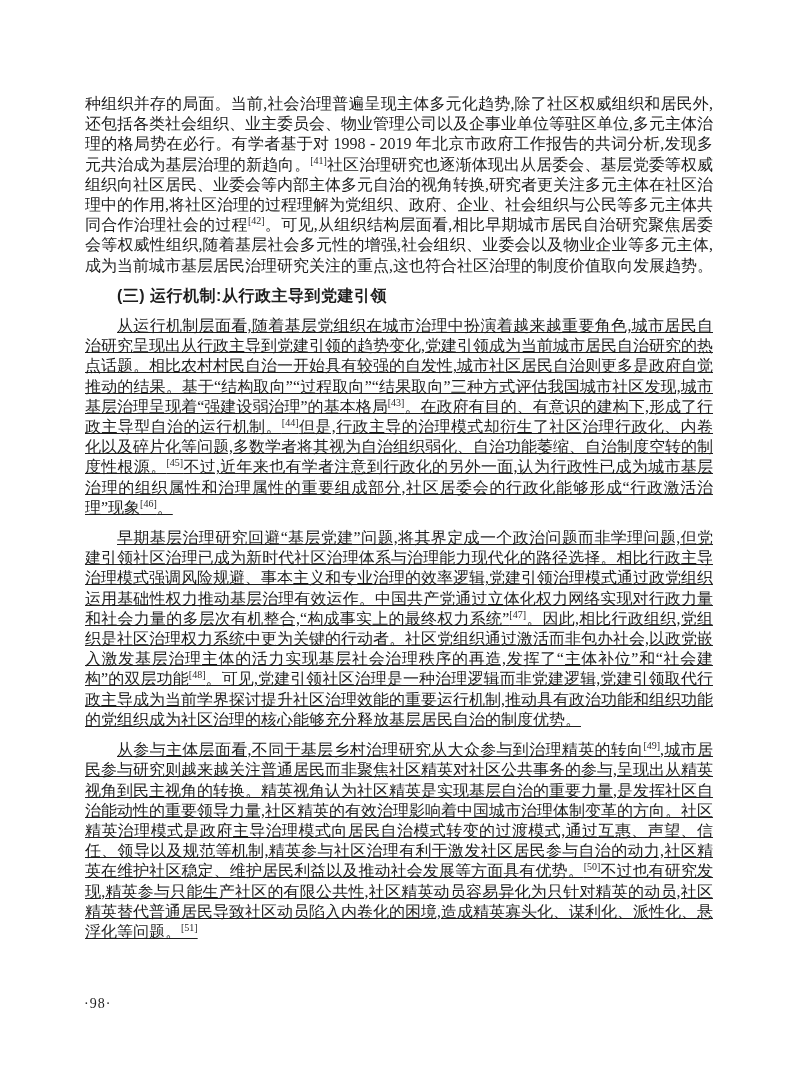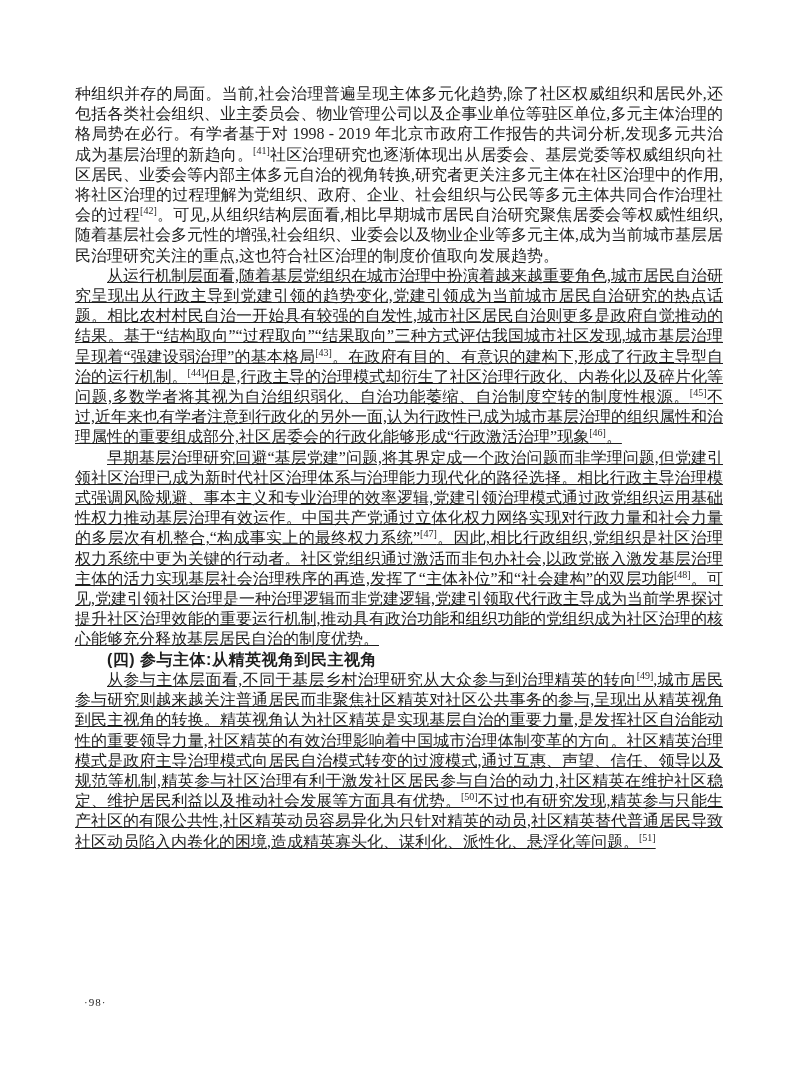--- a/index.html
+++ b/index.html
@@ -20,21 +20,21 @@
     position: absolute;
     left: 75px;
     top: 84px;
     width: 648px;
     font-size: 16px;
     line-height: 20.2px;
     text-align: justify;
     text-justify: inter-ideograph;
   }
   .article-body p {
-    margin: 0;
+    margin: 10px;
     padding: 0;
   }
   .para-indent {
     text-indent: 2em;
     text-decoration: underline;
   }
   .section-heading {
     font-family: "Liberation Sans", "DejaVu Sans", sans-serif;
     font-weight: bold;
     text-indent: 2em;
@@ -43,29 +43,29 @@
   sup.cite {
     font-size: 10px;
     line-height: 0;
     vertical-align: super;
     letter-spacing: 0;
   }
   .page-number {
     position: absolute;
     left: 84px;
     top: 996px;
-    font-size: 11px;
+    font-size: 14px;
     letter-spacing: 1px;
   }
 </style>
 </head>
 <body>
 
 <div class="page">
   <div class="article-body">
     <p>种组织并存的局面。当前,社会治理普遍呈现主体多元化趋势,除了社区权威组织和居民外,还包括各类社会组织、业主委员会、物业管理公司以及企事业单位等驻区单位,多元主体治理的格局势在必行。有学者基于对 1998 - 2019 年北京市政府工作报告的共词分析,发现多元共治成为基层治理的新趋向。<sup class="cite">[41]</sup>社区治理研究也逐渐体现出从居委会、基层党委等权威组织向社区居民、业委会等内部主体多元自治的视角转换,研究者更关注多元主体在社区治理中的作用,将社区治理的过程理解为党组织、政府、企业、社会组织与公民等多元主体共同合作治理社会的过程<sup class="cite">[42]</sup>。可见,从组织结构层面看,相比早期城市居民自治研究聚焦居委会等权威性组织,随着基层社会多元性的增强,社会组织、业委会以及物业企业等多元主体,成为当前城市基层居民治理研究关注的重点,这也符合社区治理的制度价值取向发展趋势。</p>
+    <p class="section-heading">(三) 运行机制:从行政主导到党建引领</p>
     <p class="para-indent">从运行机制层面看,随着基层党组织在城市治理中扮演着越来越重要角色,城市居民自治研究呈现出从行政主导到党建引领的趋势变化,党建引领成为当前城市居民自治研究的热点话题。相比农村村民自治一开始具有较强的自发性,城市社区居民自治则更多是政府自觉推动的结果。基于“结构取向”“过程取向”“结果取向”三种方式评估我国城市社区发现,城市基层治理呈现着“强建设弱治理”的基本格局<sup class="cite">[43]</sup>。在政府有目的、有意识的建构下,形成了行政主导型自治的运行机制。<sup class="cite">[44]</sup>但是,行政主导的治理模式却衍生了社区治理行政化、内卷化以及碎片化等问题,多数学者将其视为自治组织弱化、自治功能萎缩、自治制度空转的制度性根源。<sup class="cite">[45]</sup>不过,近年来也有学者注意到行政化的另外一面,认为行政性已成为城市基层治理的组织属性和治理属性的重要组成部分,社区居委会的行政化能够形成“行政激活治理”现象<sup class="cite">[46]</sup>。</p>
     <p class="para-indent">早期基层治理研究回避“基层党建”问题,将其界定成一个政治问题而非学理问题,但党建引领社区治理已成为新时代社区治理体系与治理能力现代化的路径选择。相比行政主导治理模式强调风险规避、事本主义和专业治理的效率逻辑,党建引领治理模式通过政党组织运用基础性权力推动基层治理有效运作。中国共产党通过立体化权力网络实现对行政力量和社会力量的多层次有机整合,“构成事实上的最终权力系统”<sup class="cite">[47]</sup>。因此,相比行政组织,党组织是社区治理权力系统中更为关键的行动者。社区党组织通过激活而非包办社会,以政党嵌入激发基层治理主体的活力实现基层社会治理秩序的再造,发挥了“主体补位”和“社会建构”的双层功能<sup class="cite">[48]</sup>。可见,党建引领社区治理是一种治理逻辑而非党建逻辑,党建引领取代行政主导成为当前学界探讨提升社区治理效能的重要运行机制,推动具有政治功能和组织功能的党组织成为社区治理的核心能够充分释放基层居民自治的制度优势。</p>
-    <p class="section-heading">(四) 参与主体:从精英视角到民主视角</p>
     <p class="para-indent">从参与主体层面看,不同于基层乡村治理研究从大众参与到治理精英的转向<sup class="cite">[49]</sup>,城市居民参与研究则越来越关注普通居民而非聚焦社区精英对社区公共事务的参与,呈现出从精英视角到民主视角的转换。精英视角认为社区精英是实现基层自治的重要力量,是发挥社区自治能动性的重要领导力量,社区精英的有效治理影响着中国城市治理体制变革的方向。社区精英治理模式是政府主导治理模式向居民自治模式转变的过渡模式,通过互惠、声望、信任、领导以及规范等机制,精英参与社区治理有利于激发社区居民参与自治的动力,社区精英在维护社区稳定、维护居民利益以及推动社会发展等方面具有优势。<sup class="cite">[50]</sup>不过也有研究发现,精英参与只能生产社区的有限公共性,社区精英动员容易异化为只针对精英的动员,社区精英替代普通居民导致社区动员陷入内卷化的困境,造成精英寡头化、谋利化、派性化、悬浮化等问题。<sup class="cite">[51]</sup></p>
   </div>
   <div class="page-number">·98·</div>
 </div>
 
 </body></html>

